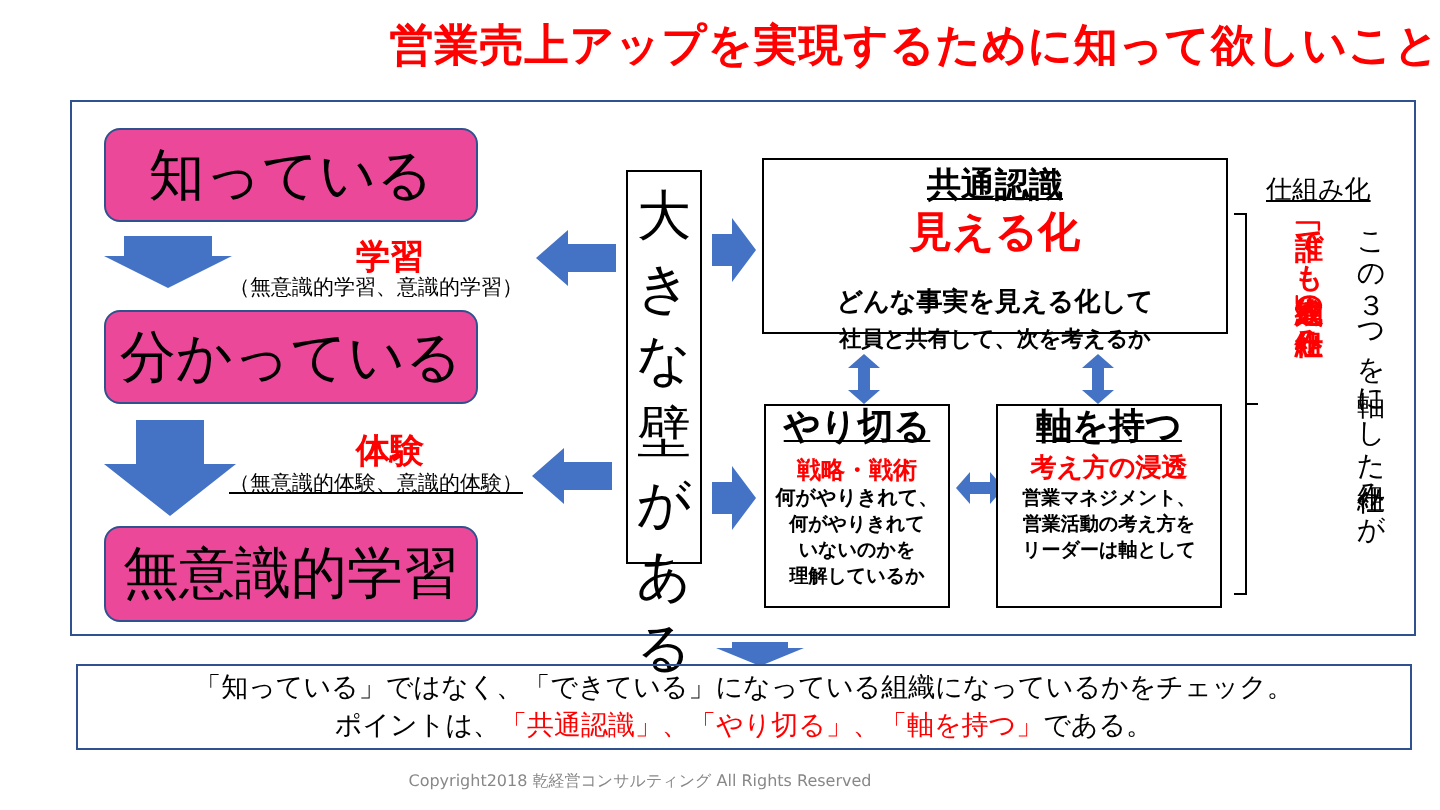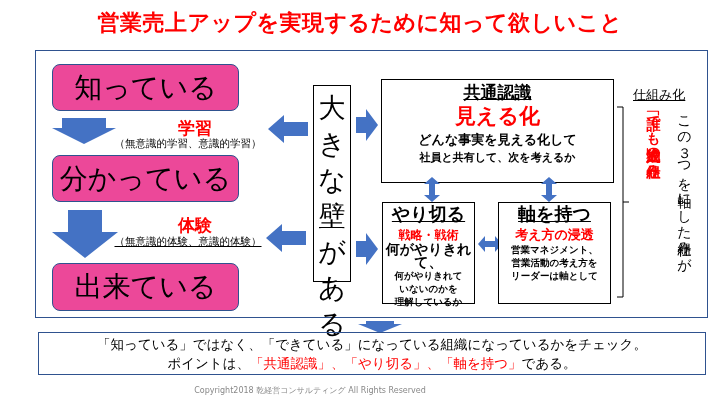--- a/index.html
+++ b/index.html
@@ -1,49 +1,49 @@
 <!DOCTYPE html>
 <html><head>
 <meta charset="utf-8">
 <style>
   html, body { margin:0; padding:0; }
   body { width:720px; height:405px; background:#ffffff; position:relative; overflow:hidden;
          font-family:"DejaVu Sans", sans-serif; color:#000; }
   .abs { position:absolute; }
-  .title { left:0; top:8px; width:720px; text-align:center; color:#ff0000; font-weight:bold; font-size:22px; letter-spacing:0.5px; }
+  .title { left:0; top:8px; width:720px; text-align:right; color:#ff0000; font-weight:bold; font-size:22px; letter-spacing:0.5px; }
   .frame { left:35px; top:50px; width:673px; height:268px; border:1.5px solid #2f528f; box-sizing:border-box; }
   .stage { border:1.5px solid #2f528f; background:#ec4899; border-radius:8px; box-sizing:border-box;
            display:flex; align-items:center; justify-content:center; font-size:28px; }
   .red-label { color:#ff0000; font-weight:bold; font-size:17px; text-align:center; }
   .sub-label { font-size:10.5px; text-align:center; white-space:nowrap; }
   .wall { left:313px; top:85px; width:38px; height:197px; border:1.5px solid #000; box-sizing:border-box;
           font-size:27px; display:flex; flex-direction:column; align-items:center; justify-content:space-around; padding:4px 0; }
   .box { border:1.5px solid #000; box-sizing:border-box; background:#fff; text-align:center; }
   .u { text-decoration:underline; }
   .vtext { writing-mode:vertical-rl; }
   .bottom { left:38px; top:332px; width:668px; height:43px; border:1.5px solid #2f528f; box-sizing:border-box;
             text-align:center; font-size:13.5px; line-height:19px; padding-top:2px; }
   .red { color:#ff0000; }
-  .copyright { left:0; top:385px; width:620px; text-align:center; font-size:8px; color:#888; }
+  .copyright { left:10px; top:385px; width:620px; text-align:center; font-size:8px; color:#888; }
 </style>
 </head>
 <body>
 
 <div class="abs title">営業売上アップを実現するために知って欲しいこと</div>
 
 <div class="abs frame"></div>
 
 <div class="abs stage" style="left:52px;top:64px;width:187px;height:47px;">
   <span>知っている</span>
 </div>
 <div class="abs stage" style="left:52px;top:155px;width:187px;height:47px;">
   <span>分かっている</span>
 </div>
 <div class="abs stage" style="left:52px;top:263px;width:187px;height:48px;">
-  <span>出来ている</span>
+  <span>無意識的学習</span>
 </div>
 
 <svg class="abs" style="left:52px;top:118px;" width="64" height="26">
   <polygon points="10,0 54,0 54,10 64,10 32,26 0,10 10,10" fill="#4472c4"></polygon>
 </svg>
 <svg class="abs" style="left:52px;top:210px;" width="66" height="48">
   <polygon points="16,0 50,0 50,22 66,22 33,48 0,22 16,22" fill="#4472c4"></polygon>
 </svg>
 
 <div class="abs red-label" style="left:140px;top:117px;width:110px;">学習</div>
@@ -68,38 +68,38 @@
   <span>る</span>
 </div>
 
 <svg class="abs" style="left:356px;top:109px;" width="22" height="32">
   <polygon points="0,8 10,8 10,0 22,16 10,32 10,24 0,24" fill="#4472c4"></polygon>
 </svg>
 <svg class="abs" style="left:356px;top:233px;" width="22" height="32">
   <polygon points="0,8 10,8 10,0 22,16 10,32 10,24 0,24" fill="#4472c4"></polygon>
 </svg>
 
-<div class="abs box" style="left:381px;top:79px;width:233px;height:104px;">
+<div class="abs box" style="left:381px;top:79px;width:233px;height:88px;">
   <div class="u" style="font-size:17px;font-weight:bold;margin-top:1px;">共通認識</div>
   <div class="red" style="font-size:21px;font-weight:bold;line-height:24px;">見える化</div>
-  <div style="font-size:13px;font-weight:bold;line-height:18px;margin-top:3px;">どんな事実を見える化して</div>
+  <div style="font-size:13px;font-weight:bold;line-height:18px;margin-top:15px;">どんな事実を見える化して</div>
   <div style="font-size:11px;font-weight:bold;line-height:18px;">社員と共有して、次を考えるか</div>
 </div>
 
 <svg class="abs" style="left:424px;top:177px;" width="16" height="25">
   <polygon points="8,0 16,7 11,7 11,18 16,18 8,25 0,18 5,18 5,7 0,7" fill="#4472c4"></polygon>
 </svg>
 <svg class="abs" style="left:541px;top:177px;" width="16" height="25">
   <polygon points="8,0 16,7 11,7 11,18 16,18 8,25 0,18 5,18 5,7 0,7" fill="#4472c4"></polygon>
 </svg>
 
 <div class="abs box" style="left:382px;top:202px;width:93px;height:102px;">
   <div class="u" style="font-size:18px;font-weight:bold;line-height:22px;">やり切る</div>
   <div class="red" style="font-size:12px;font-weight:bold;line-height:16px;margin-top:2px;">戦略・戦術</div>
-  <div style="font-size:14px;font-weight:bold;line-height:13px;">何がやりきれて、</div>
+  <div style="font-size:10px;font-weight:bold;line-height:13px;">何がやりきれて、</div>
   <div style="font-size:9.5px;font-weight:bold;line-height:13px;">何がやりきれて</div>
   <div style="font-size:9.5px;font-weight:bold;line-height:13px;">いないのかを</div>
   <div style="font-size:9.5px;font-weight:bold;line-height:13px;">理解しているか</div>
 </div>
 
 <svg class="abs" style="left:478px;top:236px;" width="24" height="16">
   <polygon points="0,8 7,0 7,5 17,5 17,0 24,8 17,16 17,11 7,11 7,16" fill="#4472c4"></polygon>
 </svg>
 
 <div class="abs box" style="left:498px;top:202px;width:113px;height:102px;">

